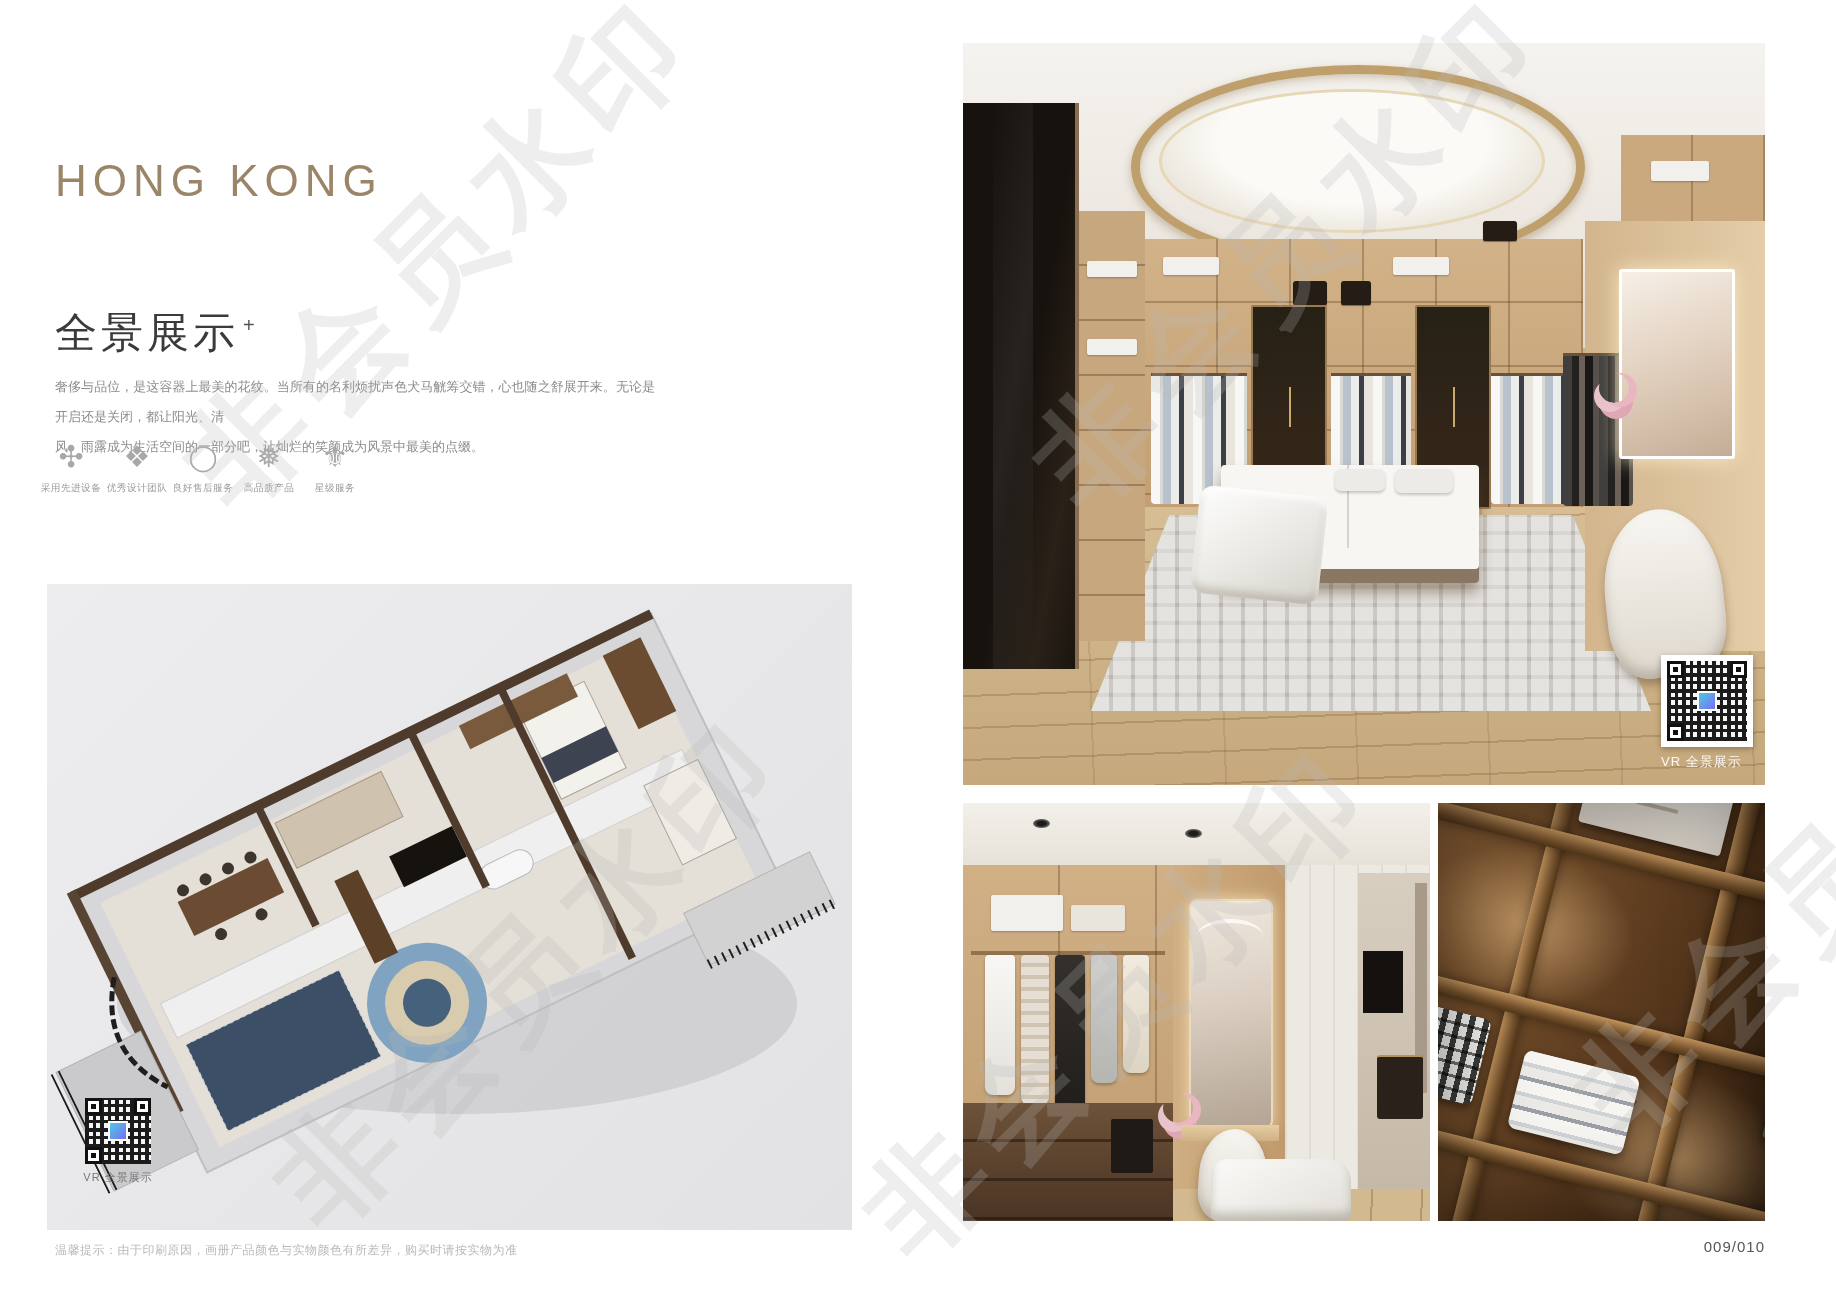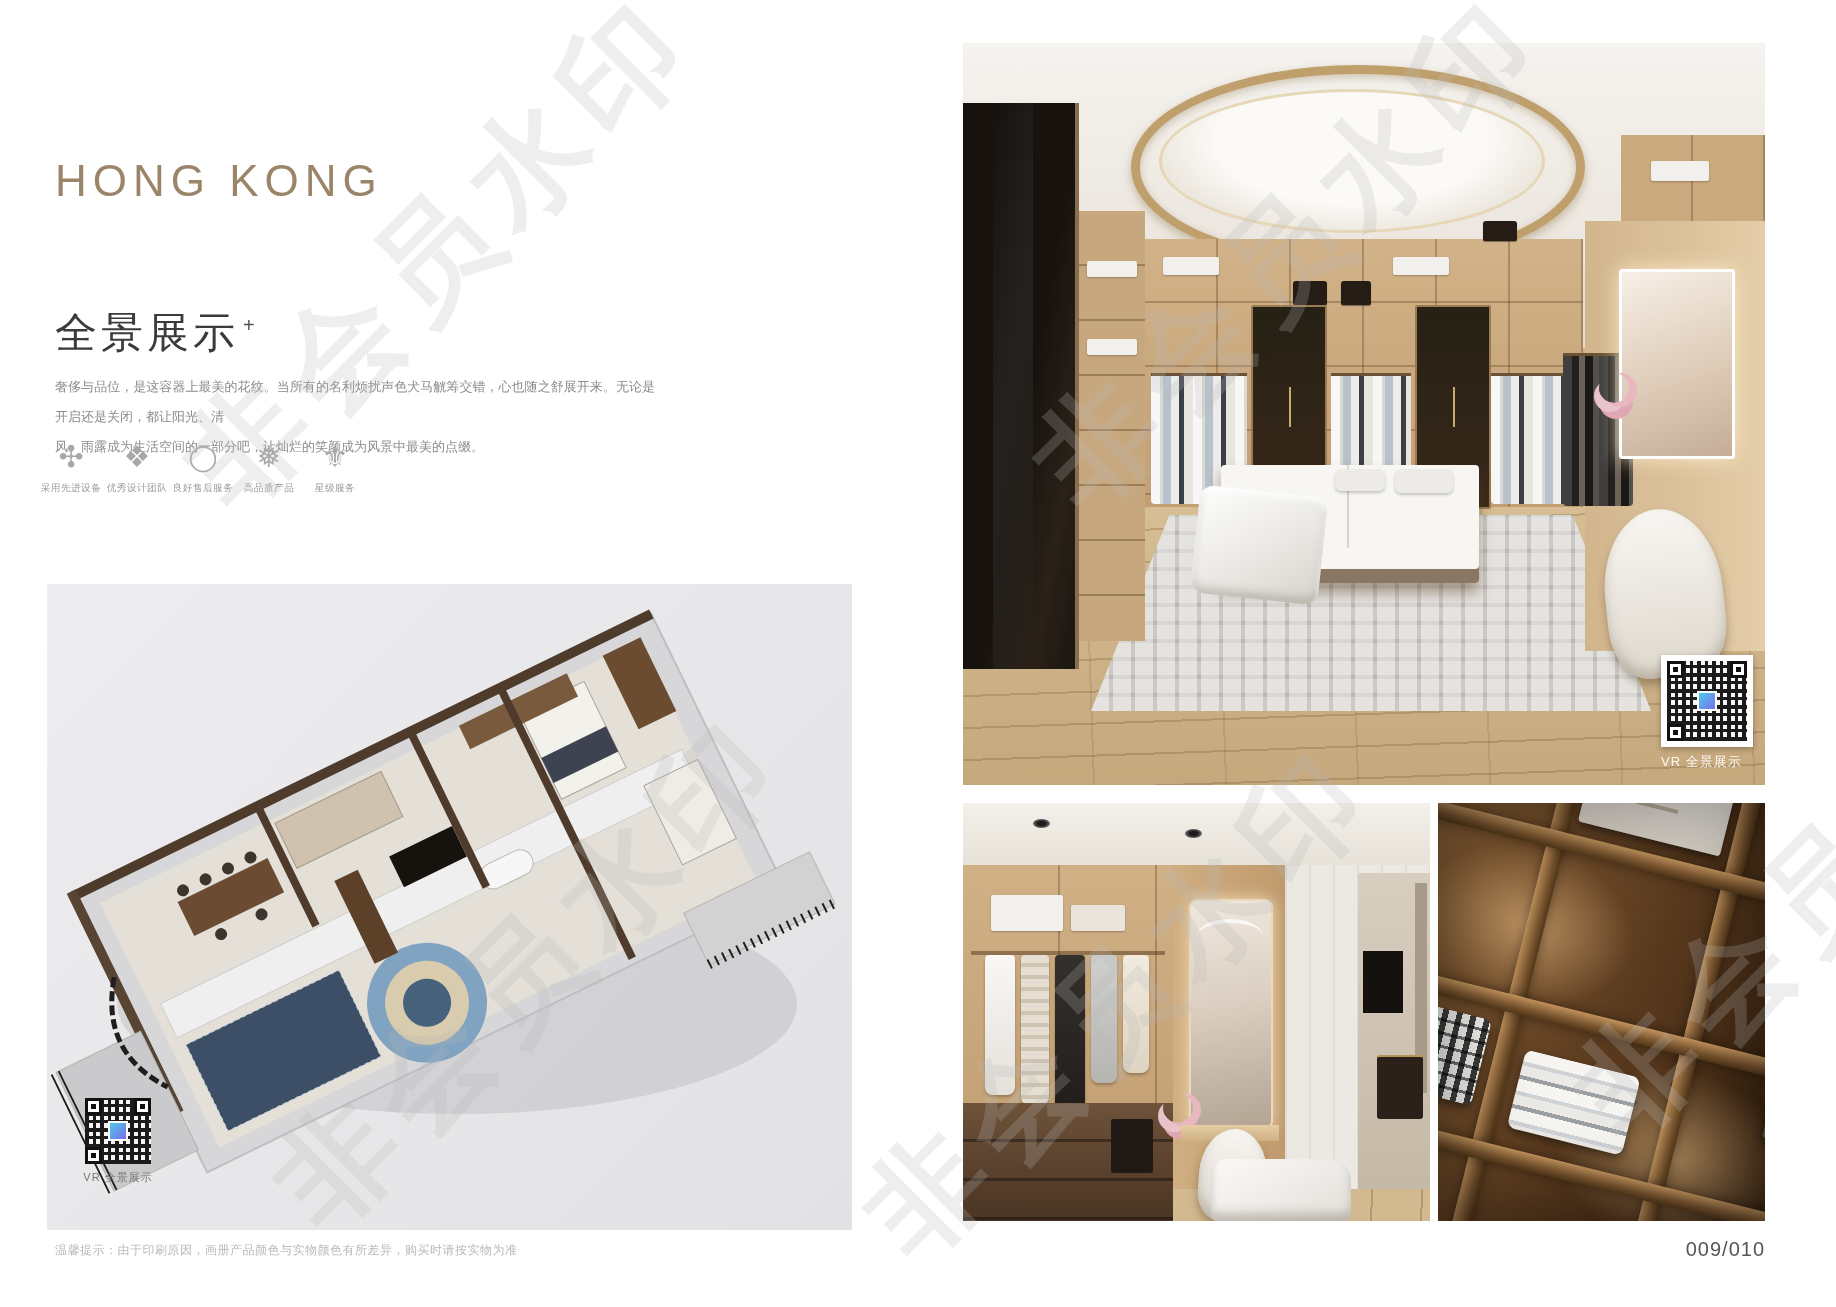--- a/index.html
+++ b/index.html
@@ -134,21 +134,21 @@
         box-shadow:0 4px 8px rgba(0,0,0,.45);}
   .stack.zebra{background:
         repeating-linear-gradient(180deg,transparent 0 10px,rgba(0,0,0,.55) 10px 13px),
         repeating-linear-gradient(90deg,#f2f2f0 0 8px,#3c3c3a 8px 14px);}
   .ps-box{background:linear-gradient(180deg,#f5f2ed,#dcd5ca);border-radius:4px;box-shadow:0 5px 9px rgba(0,0,0,.5);}
   .ps-box::after{content:"";position:absolute;left:35%;top:55%;width:30%;height:4px;border-radius:2px;background:#b8ac99;}
   .ps-vignette{left:0;top:0;width:327px;height:418px;box-shadow:inset 0 0 90px rgba(0,0,0,.5);}
 
   
   .note{position:absolute;left:55px;top:1242px;font-size:12px;color:#b9b9b9;letter-spacing:.5px;}
-  .pageno{position:absolute;right:71px;top:1238px;font-size:20px;color:#565656;letter-spacing:1px;}
+  .pageno{position:absolute;right:71px;top:1238px;font-size:15px;color:#565656;letter-spacing:1px;}
 </style>
 </head>
 <body>
 
 <div class="title-en">
   <div>HONG KONG</div>
 </div>
 
 <div class="title-cn"><span>全景展示</span><sup>+</sup></div>
 

